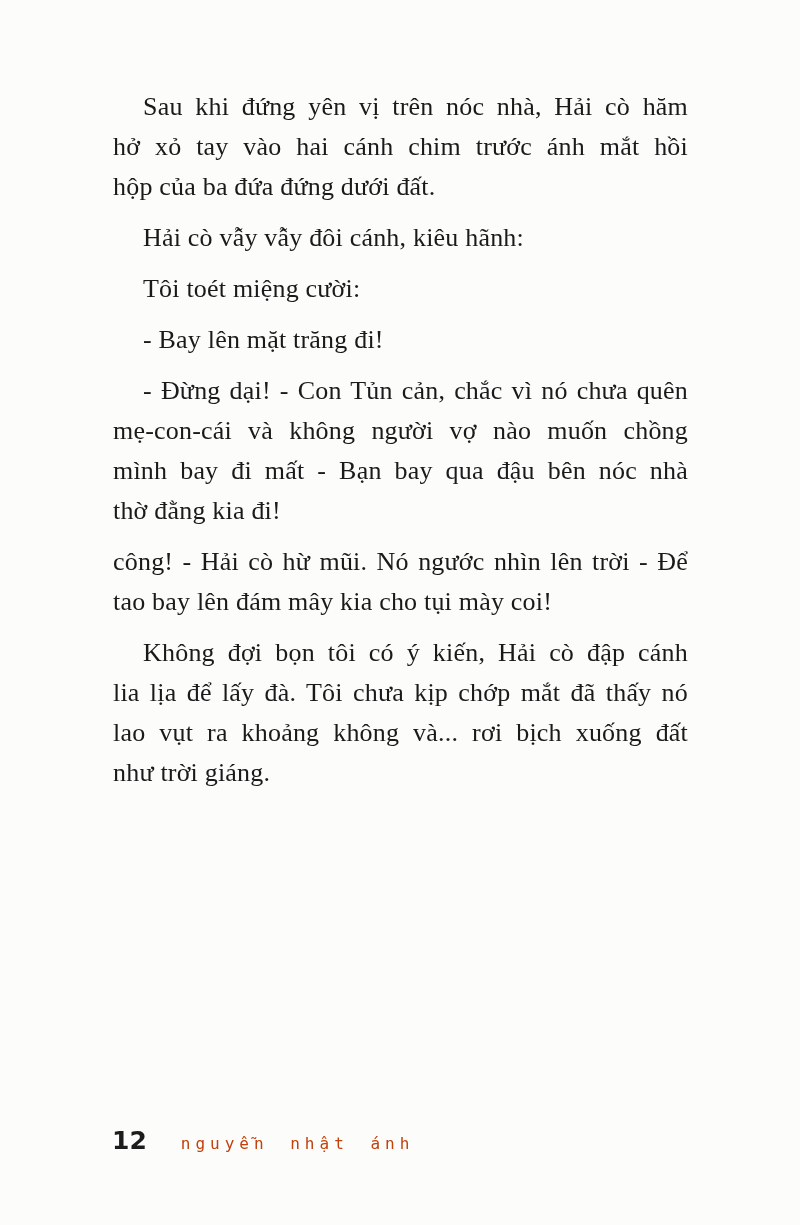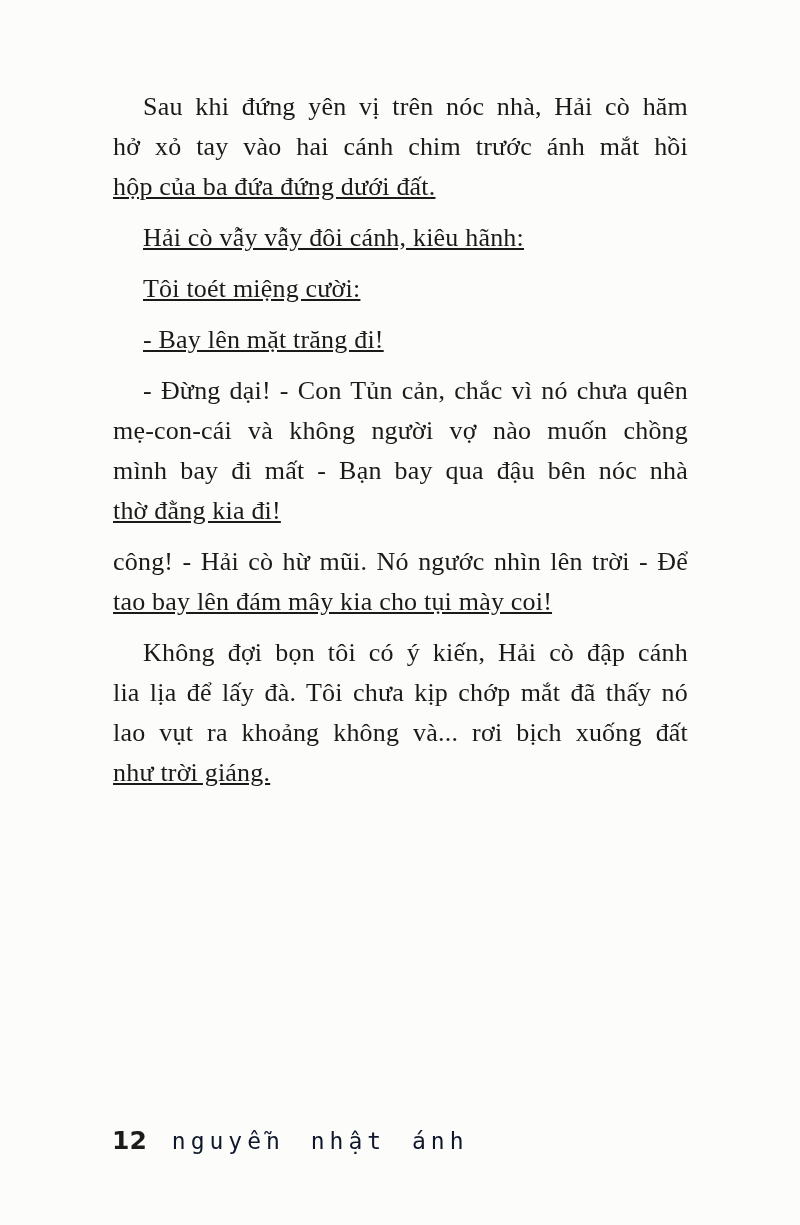--- a/index.html
+++ b/index.html
@@ -37,42 +37,41 @@
   .line.first {
     text-indent: 30px;
   }
   .line.fill {
     text-align: justify;
     text-align-last: justify;
   }
   .line.last {
     text-align: right;
     text-align-last: left;
-    text-decoration: underline;
   }
   .footer {
     position: absolute;
     left: 112px;
     top: 1126px;
     display: flex;
     align-items: baseline;
-    gap: 25px;
+    gap: 34px;
   }
   .page-num {
     font-family: "DejaVu Sans", "Liberation Sans", sans-serif;
     font-size: 25px;
     font-weight: 600;
     color: #1c1c1c;
   }
   .author {
     font-family: "DejaVu Sans Mono", "Liberation Mono", monospace;
-    font-size: 23px;
+    font-size: 16px;
     letter-spacing: 5px;
     word-spacing: 7px;
-    color: #0f172a;
+    color: #c2410c;
   }
 </style>
 </head>
 <body>
 
 <div class="page">
   <main class="text-block">
       <div class="paragraph">
         <div class="line first fill">Sau khi đứng yên vị trên nóc nhà, Hải cò hăm</div>
         <div class="line fill">hở xỏ tay vào hai cánh chim trước ánh mắt hồi</div>

